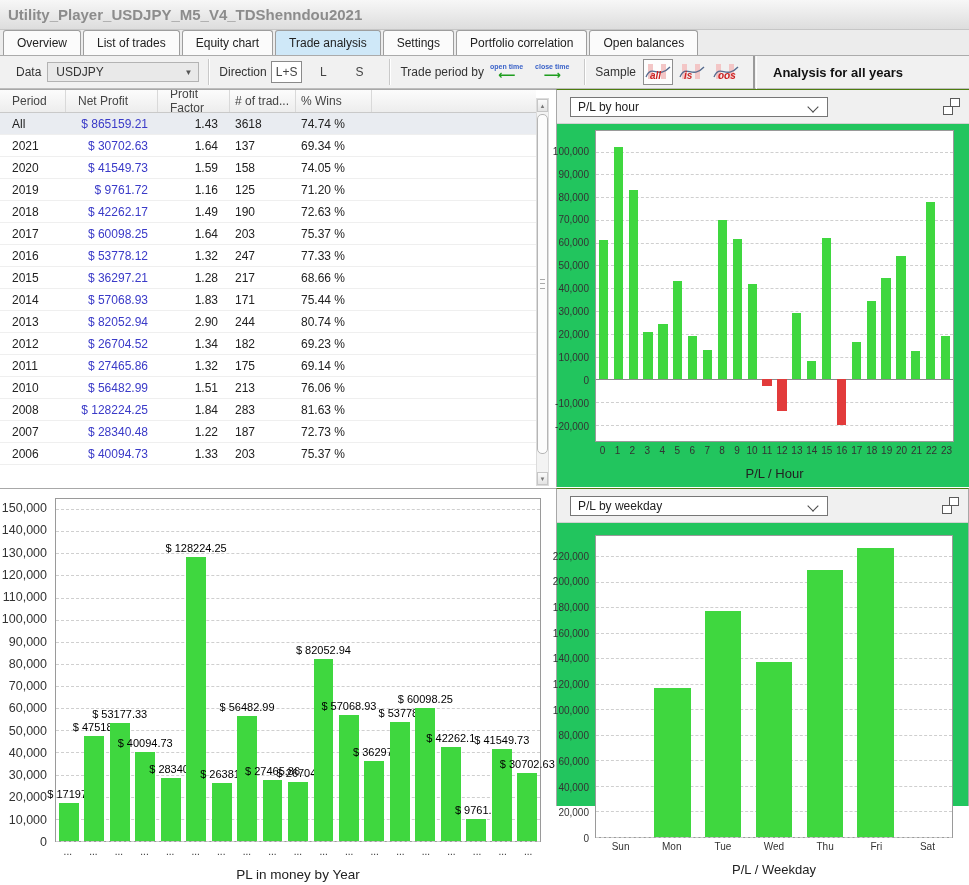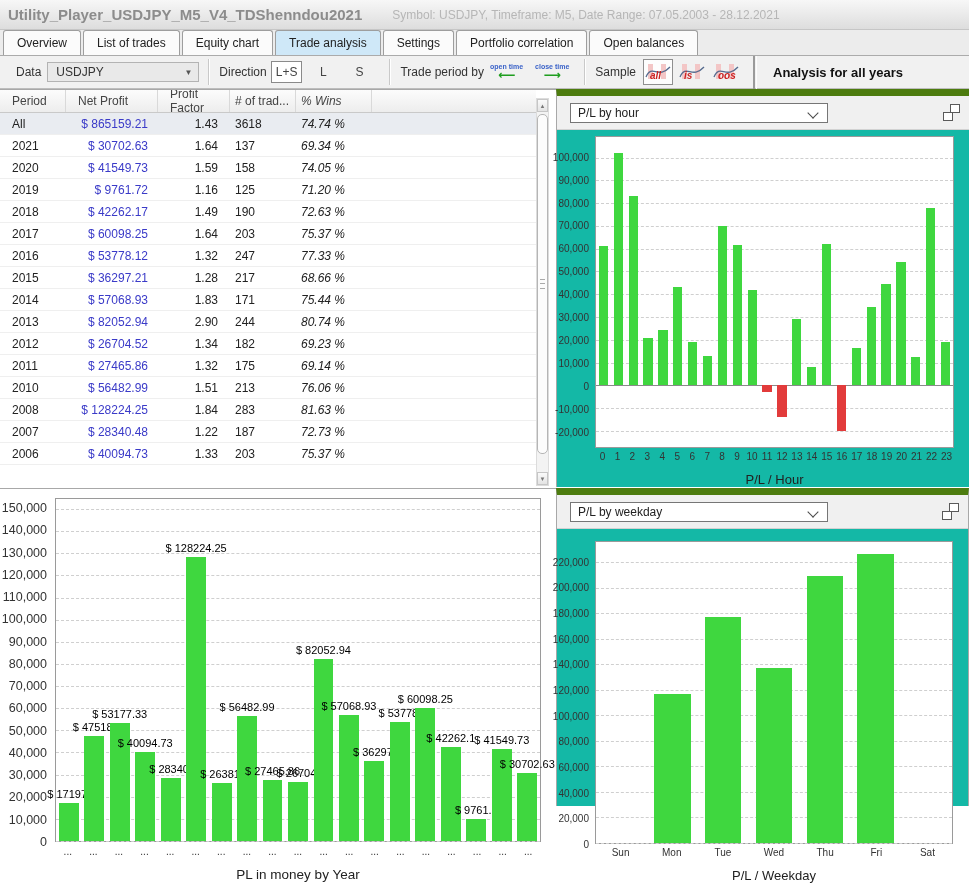--- a/index.html
+++ b/index.html
@@ -51,41 +51,41 @@
   .th{font-size:12px;color:#444;display:flex;align-items:center;box-sizing:border-box;
     border-right:1px solid #d9d9d9;padding-left:12px;}
   .tbody{position:absolute;left:0;top:23px;width:536px;}
   .trow{display:flex;height:21px;border-bottom:1px solid #efefef;background:#fff;}
   .trow.selected{background:#e9ecf1;}
   .td{font-size:12px;display:flex;align-items:center;box-sizing:border-box;white-space:nowrap;}
   .c0{width:66px;padding-left:12px;}
   .c1{width:92px;justify-content:flex-end;padding-right:10px;}
   .c2{width:72px;justify-content:flex-end;padding-right:12px;}
   .c3{width:66px;padding-left:5px;}
-  .c4{width:76px;padding-left:5px;font-style:italic;}
+  .c4{width:76px;padding-left:5px;}
   .td.c1{color:#3a3ac8;}
   .th.c1,.th.c2{padding-left:12px;justify-content:flex-start;}
 
   
   .vscroll{position:absolute;left:536px;top:8px;width:13px;height:388px;background:#f3f3f3;
     border:1px solid #dcdcdc;box-sizing:border-box;}
   .sb-btn{position:absolute;left:0;width:11px;height:13px;background:linear-gradient(#fafafa,#e4e4e4);
     border:1px solid #c6c6c6;box-sizing:border-box;display:flex;align-items:center;justify-content:center;
     font-size:6px;color:#777;}
   .sb-up{top:0;}
   .sb-down{bottom:0;}
   .sb-thumb{position:absolute;left:0px;top:15px;width:11px;height:340px;background:#fcfcfc;
     border:1px solid #b5b5b5;border-radius:5px;box-sizing:border-box;}
   .sb-grip{position:absolute;left:2px;top:50%;width:5px;height:8px;transform:translateY(-50%);
     border-top:1px solid #aaa;border-bottom:1px solid #aaa;}
   .sb-grip::after{content:"";position:absolute;left:0;top:3px;width:100%;border-top:1px solid #aaa;}
 
   
   .panel-r{position:absolute;left:556px;width:413px;box-sizing:border-box;
-    border-left:1px solid #a8a8a8;border-top:7px solid #4d7c0f;background:#14b8a6;}
+    border-left:1px solid #a8a8a8;border-top:1px solid #4d7c0f;background:#22c55e;}
   .panel-head{position:absolute;left:0;top:0;width:100%;height:34px;background:#f0f0f0;
     border-bottom:1px solid #d2d2d2;box-sizing:border-box;}
   .chart-dd{position:absolute;left:13px;top:7px;width:258px;height:20px;background:#fff;
     border:1px solid #767676;box-sizing:border-box;font-size:12px;color:#222;
     display:flex;align-items:center;padding-left:7px;}
   .chev{position:absolute;right:10px;top:5px;width:7px;height:7px;
     border-right:1px solid #4a4a4a;border-bottom:1px solid #4a4a4a;transform:rotate(45deg);}
   .copybtn{position:absolute;right:8px;top:8px;width:20px;height:18px;}
   .sq{position:absolute;width:10px;height:9px;border:1px solid #5a5a5a;background:#fff;box-sizing:border-box;}
   .sq.back{right:1px;top:0;}
@@ -129,21 +129,20 @@
   #weekday-chart .xlabels{left:38px;right:15px;bottom:31px;}
   #weekday-chart .xcaption{left:38px;right:15px;bottom:9px;}
 </style>
 </head>
 <body>
 
 <div id="app">
 
   <div class="titlebar">
     <span class="title">Utility_Player_USDJPY_M5_V4_TDShenndou2021</span>
-    <span class="subtitle">Symbol: USDJPY, Timeframe: M5, Date Range: 07.05.2003 - 28.12.2021</span>
   </div>
 
   <div class="tabbar" id="tabbar">
       <div class="tab">Overview</div>
       <div class="tab">List of trades</div>
       <div class="tab">Equity chart</div>
       <div class="tab active">Trade analysis</div>
       <div class="tab">Settings</div>
       <div class="tab">Portfolio correlation</div>
       <div class="tab">Open balances</div>

